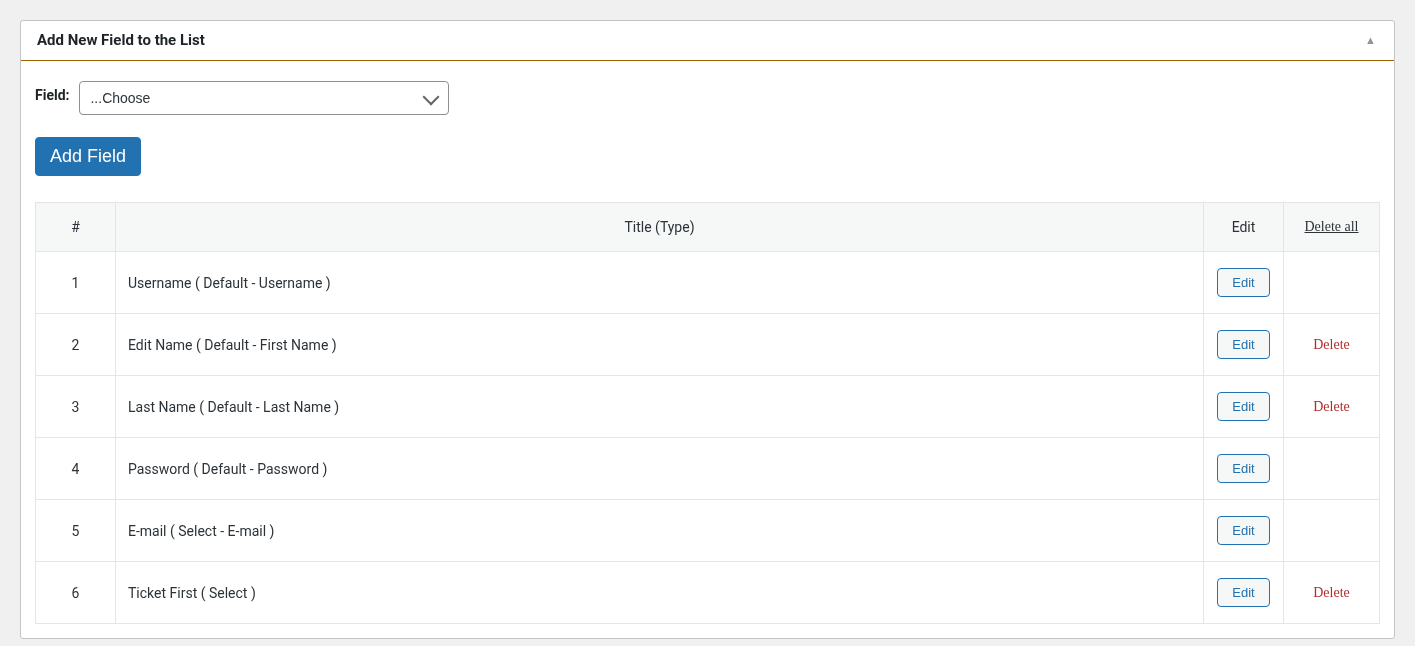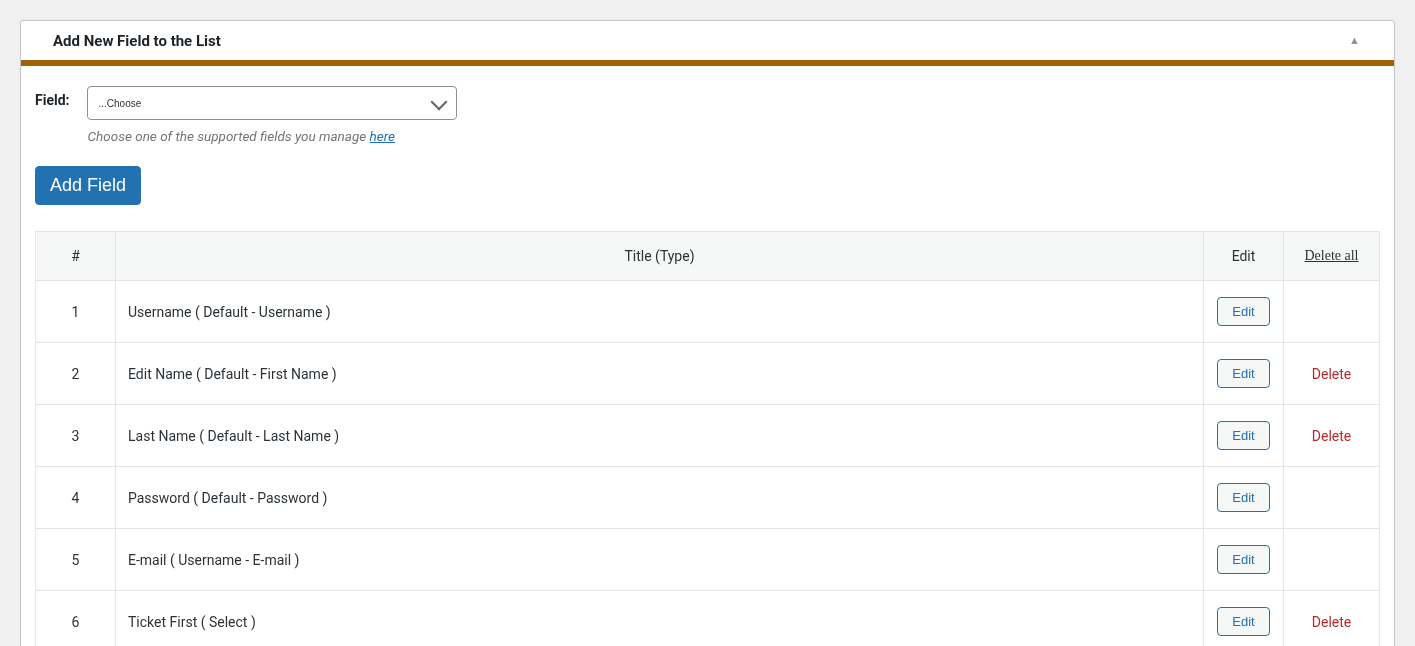--- a/index.html
+++ b/index.html
@@ -11,61 +11,61 @@
     color: #2c3338;
     padding: 20px;
   }
   .panel {
     background: #fff;
     border: 1px solid #c3c4c7;
     border-radius: 3px;
   }
   .panel-header {
     display: flex;
-    align-items: flex-end;
+    align-items: flex-start;
     justify-content: space-between;
-    padding: 10px 32px;
-    border-bottom: 6px solid #a16207;
+    padding: 10px 16px;
+    border-bottom: 1px solid #a16207;
   }
   .panel-title {
     font-size: 15px;
     font-weight: 700;
     color: #1d2327;
   }
   .collapse-icon {
     color: #949494;
     font-size: 11px;
     padding: 3px 2px;
     cursor: pointer;
   }
   .panel-body {
     padding: 20px 14px 14px 14px;
   }
   .field-row {
     display: flex;
     align-items: flex-start;
-    gap: 18px;
+    gap: 10px;
   }
   .field-label {
     font-weight: 700;
     font-size: 14px;
     color: #1d2327;
     padding-top: 6px;
   }
   .select-wrap {
     display: inline-flex;
     flex-direction: column;
   }
   select.choose {
     width: 370px;
     height: 34px;
     border: 1px solid #8c8f94;
     border-radius: 4px;
     background: #fff;
-    font-size: 10px;
+    font-size: 14px;
     color: #2c3338;
     padding: 0 30px 0 10px;
     appearance: none;
     -webkit-appearance: none;
     background-image: none;
     position: relative;
   }
   .select-arrow {
     position: relative;
   }
@@ -138,20 +138,21 @@
     text-decoration: underline;
     cursor: pointer;
   }
   table.fields tbody td.col-num {
     text-align: center;
     color: #2c3338;
   }
   table.fields tbody td.col-edit { text-align: center; }
   table.fields tbody td.col-del {
     text-align: center;
+    font-family: Liberation Serif, serif;
   }
   .edit-btn {
     background: #f6f7f7;
     border: 1px solid #2271b1;
     color: #2271b1;
     border-radius: 4px;
     padding: 6px 14px;
     font-size: 13px;
     cursor: pointer;
   }
@@ -171,23 +172,20 @@
   </div>
   <div class="panel-body">
     <div class="field-row">
       <span class="field-label">Field:</span>
       <div class="select-wrap">
         <span class="select-arrow" style="display:inline-block;position:relative;">
           <select class="choose">
             <option>...Choose</option>
           </select>
         </span>
-        <div class="hint">
-          <span>Choose one of the supported fields you manage </span><a>here</a>
-        </div>
       </div>
     </div>
     <button class="add-btn">Add Field</button>
 
     <table class="fields">
       <thead>
         <tr>
           <th class="col-num">#</th>
           <th>Title (Type)</th>
           <th class="col-edit">Edit</th>
@@ -216,21 +214,21 @@
             <td class="col-del"><span class="delete-link">Delete</span></td>
           </tr>
           <tr>
             <td class="col-num">4</td>
             <td>Password ( Default - Password )</td>
             <td class="col-edit"><button class="edit-btn">Edit</button></td>
             <td class="col-del"></td>
           </tr>
           <tr>
             <td class="col-num">5</td>
-            <td>E-mail ( Username - E-mail )</td>
+            <td>E-mail ( Select - E-mail )</td>
             <td class="col-edit"><button class="edit-btn">Edit</button></td>
             <td class="col-del"></td>
           </tr>
           <tr>
             <td class="col-num">6</td>
             <td>Ticket First ( Select )</td>
             <td class="col-edit"><button class="edit-btn">Edit</button></td>
             <td class="col-del"><span class="delete-link">Delete</span></td>
           </tr>
         </tbody>

